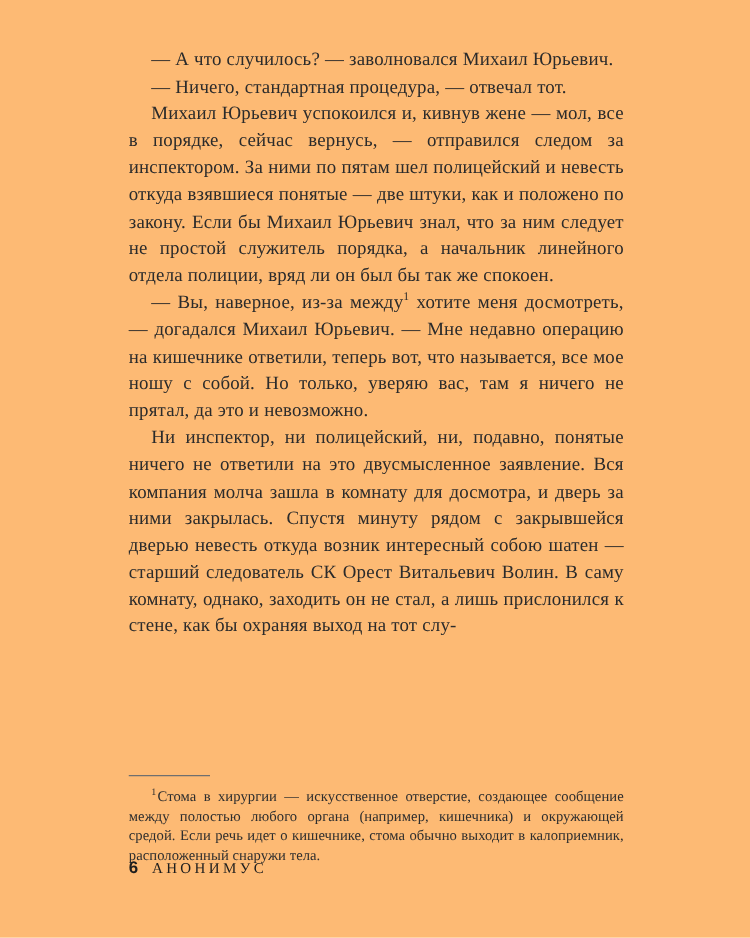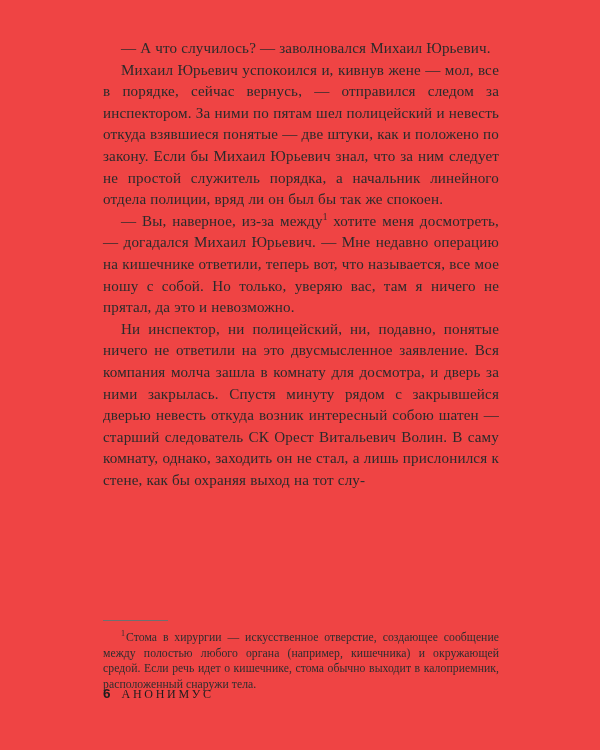--- a/index.html
+++ b/index.html
@@ -15,21 +15,21 @@
     font-family: "Liberation Serif", "DejaVu Serif", serif;
     color: #2b2b2b;
     -webkit-font-smoothing: antialiased;
   }
 
   #page {
     position: absolute;
     left: 0; top: 0;
     width: 600px;
     height: 750px;
-    background: #ef4444;
+    background: #fdba74;
   }
 
   
   #textblock {
     position: absolute;
     left: 103px;
     top: 38px;
     width: 396px;
   }
 
@@ -121,20 +121,21 @@
 </style>
 </head>
 <body>
 
 <div id="page">
 
   <div id="textblock">
 
     <p class="para nostretch">— А что случилось? — заволновался Михаил Юрьевич.</p>
 
+    <p class="para nostretch">— Ничего, стандартная процедура, — отвечал тот.</p>
 
     <p class="para nostretch">Михаил Юрьевич успокоился и, кивнув жене — мол, все в порядке, сейчас вернусь, — отправился следом за инспектором. За ними по пятам шел полицейский и невесть откуда взявшиеся понятые — две штуки, как и положено по закону. Если бы Михаил Юрьевич знал, что за ним следует не простой служитель порядка, а начальник линейного отдела полиции, вряд ли он был бы так же спокоен.</p>
 
     <p class="para nostretch"><span>— Вы, наверное, из-за между</span><sup class="fn-ref">1</sup><span> хотите меня досмотреть, — догадался Михаил Юрьевич. — Мне недавно операцию на кишечнике ответили, теперь вот, что называется, все мое ношу с собой. Но только, уверяю вас, там я ничего не прятал, да это и невозможно.</span></p>
 
     <p class="para nostretch">Ни инспектор, ни полицейский, ни, подавно, понятые ничего не ответили на это двусмысленное заявление. Вся компания молча зашла в комнату для досмотра, и дверь за ними закрылась. Спустя минуту рядом с закрывшейся дверью невесть откуда возник интересный собою шатен — старший следователь СК Орест Витальевич Волин. В саму комнату, однако, заходить он не стал, а лишь прислонился к стене, как бы охраняя выход на тот слу-</p>
 
   </div>
 
   <div id="footnote-area">

